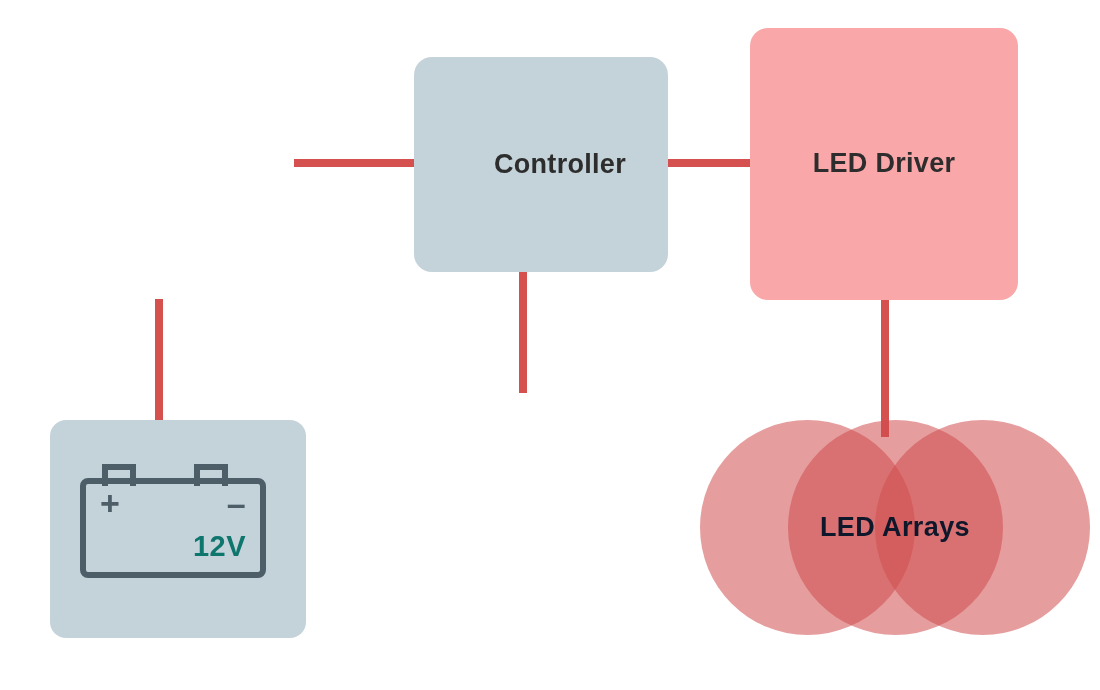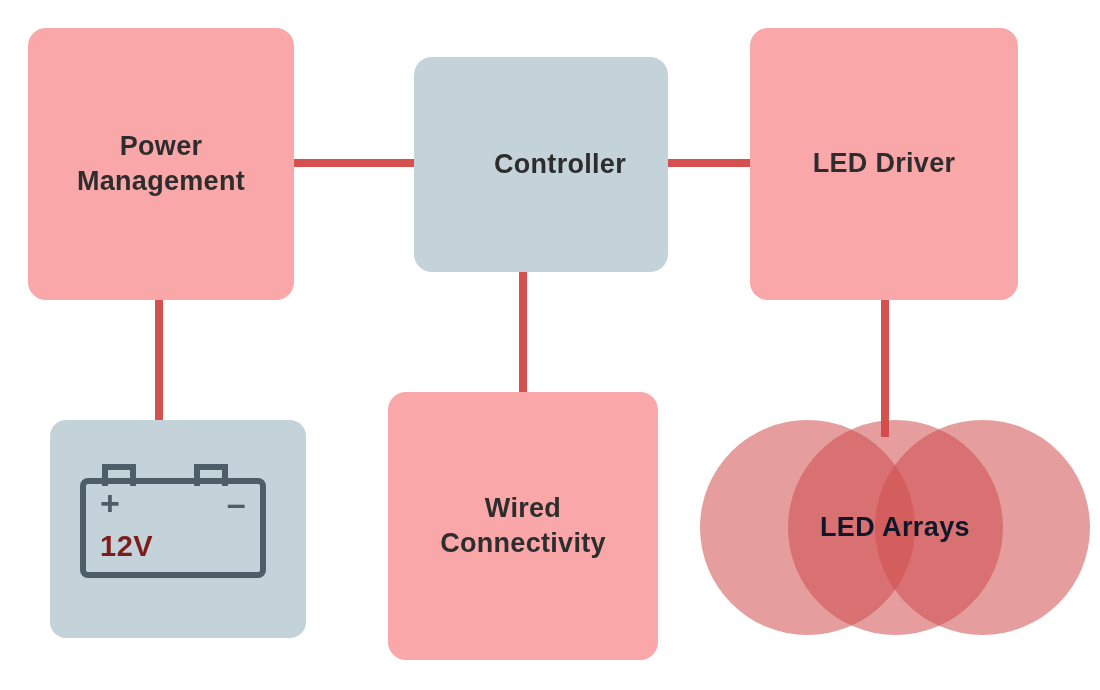--- a/index.html
+++ b/index.html
@@ -106,53 +106,47 @@
   .battery-symbols {
     display: flex;
     justify-content: space-between;
     align-items: center;
     color: #4d5e69;
     font-size: 34px;
     font-weight: bold;
     line-height: 1;
   }
   .battery-value {
-    text-align: left;
-    color: #7f1d1d;
+    text-align: right;
+    color: #0f766e;
     font-size: 29px;
     font-weight: bold;
     letter-spacing: 0.5px;
   }
 </style>
 </head>
 <body>
 
 <div class="canvas">
 
   <div class="connector conn-pm-ctrl"></div>
   <div class="connector conn-ctrl-led"></div>
   <div class="connector conn-pm-batt"></div>
   <div class="connector conn-ctrl-wired"></div>
   <div class="connector conn-led-arr"></div>
 
-  <div class="node pink node-power">
-    <span>Power Management</span>
-  </div>
 
   <div class="node bluegray node-controller">
     <span>Controller</span>
   </div>
 
   <div class="node pink node-leddriver">
     <span>LED Driver</span>
   </div>
 
-  <div class="node pink node-wired">
-    <span>Wired Connectivity</span>
-  </div>
 
   <div class="node bluegray node-battery">
     <div class="battery-terminal terminal-left"></div>
     <div class="battery-terminal terminal-right"></div>
     <div class="battery-body">
       <div class="battery-symbols">
         <span>+</span>
         <span>–</span>
       </div>
       <div class="battery-value">12V</div>

